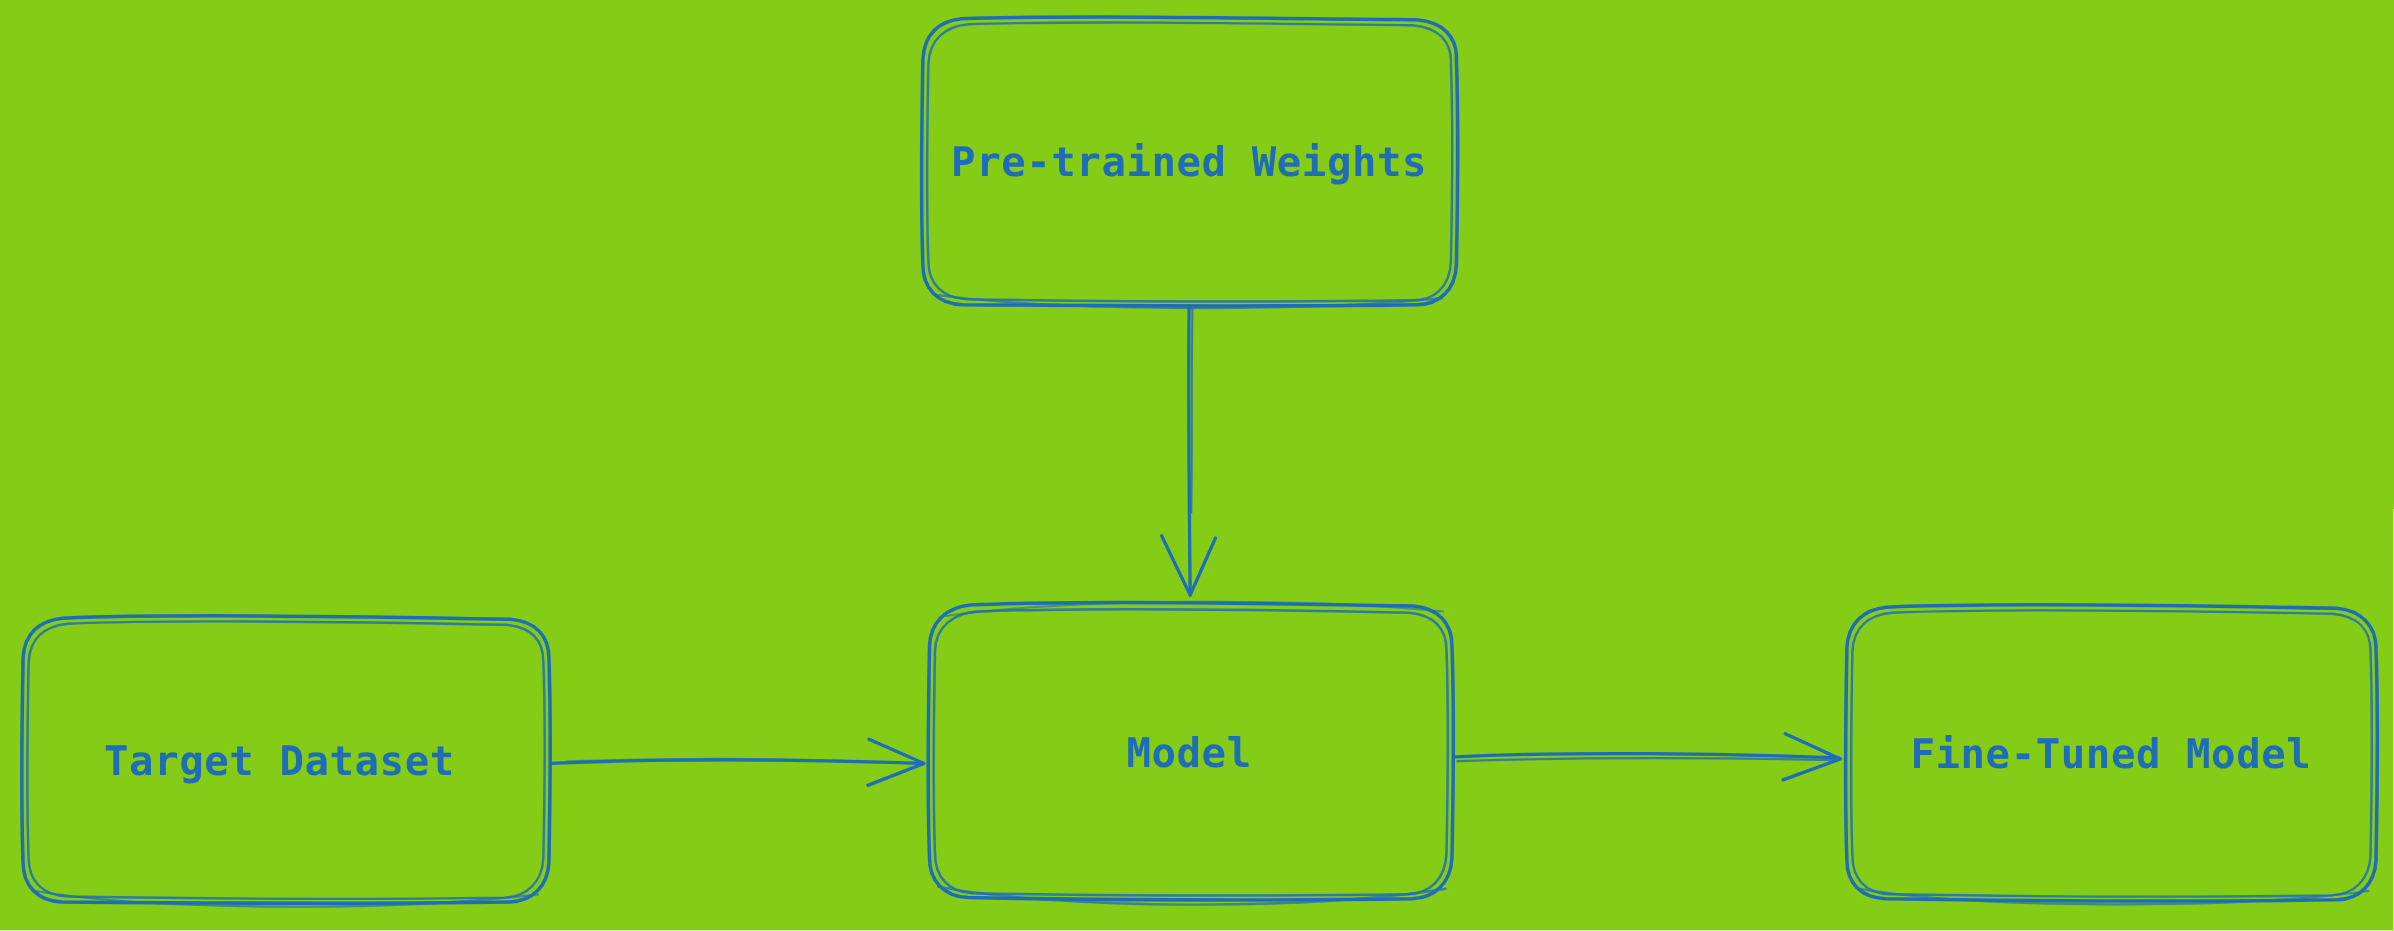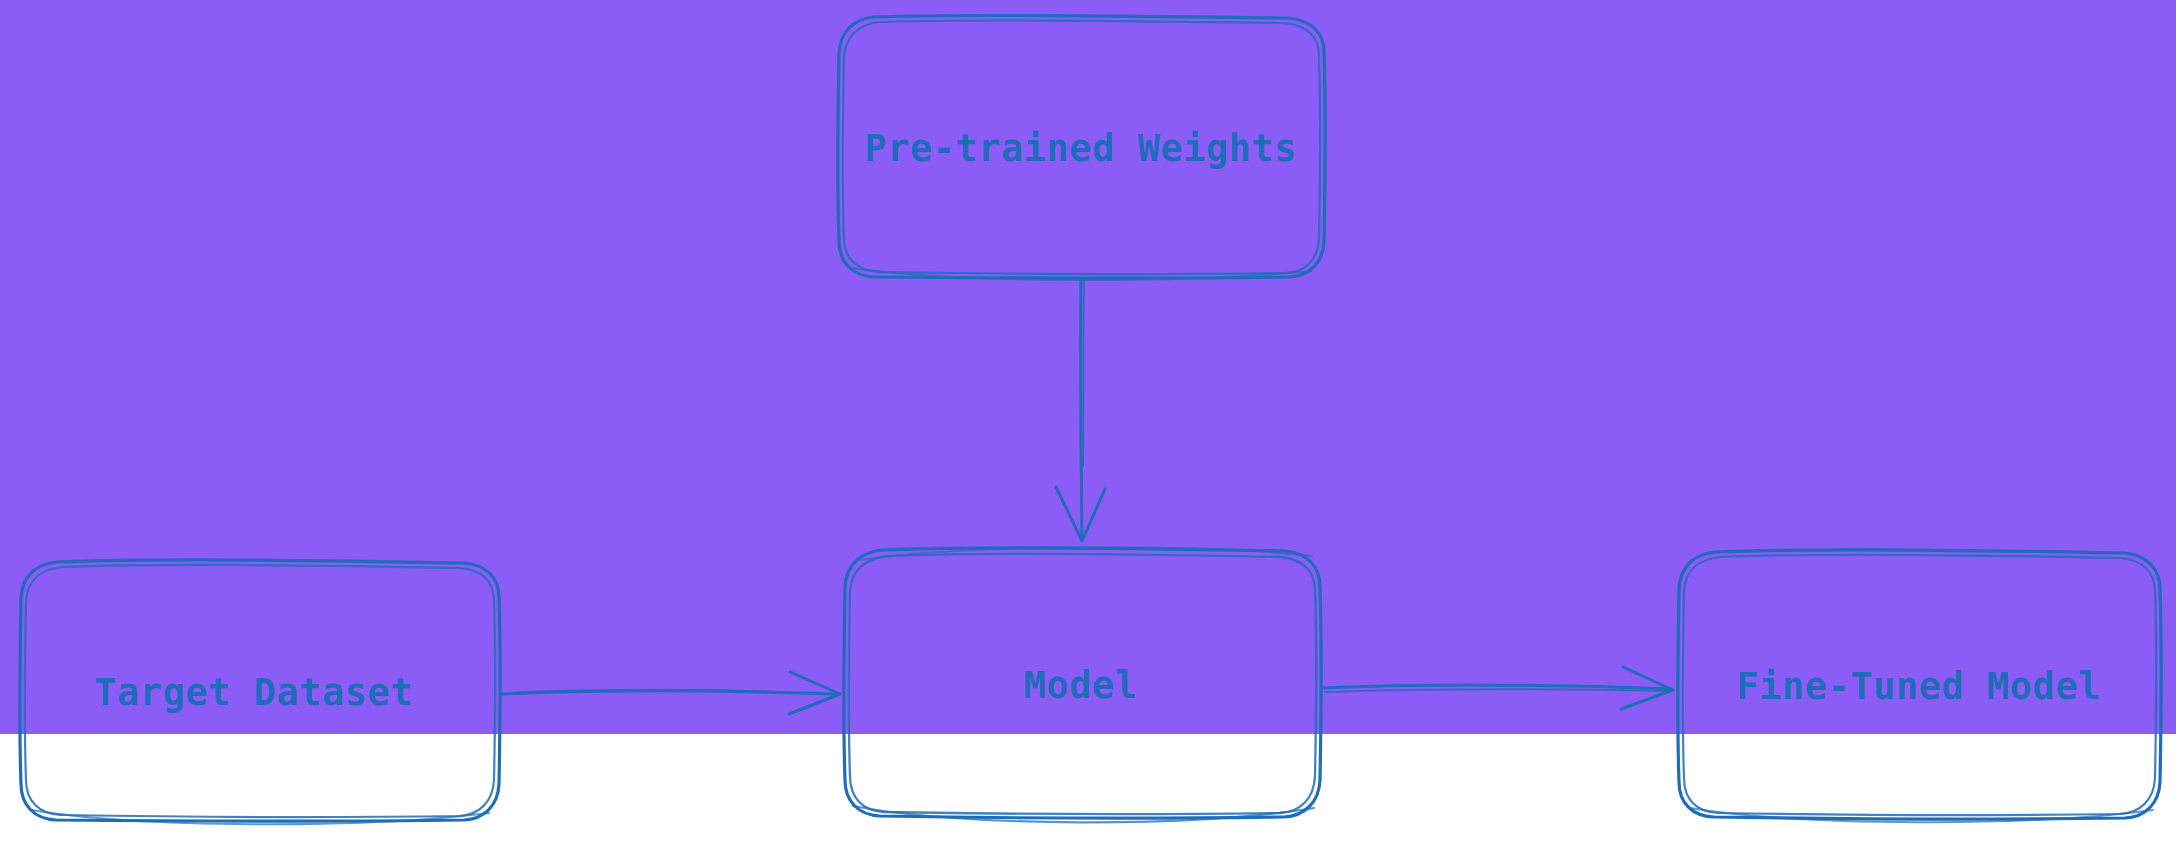--- a/index.html
+++ b/index.html
@@ -10,22 +10,22 @@
   }
   body {
     width: 2176px;
     height: 846px;
     overflow: hidden;
     font-family: "DejaVu Sans Mono", monospace;
   }
   #diagram-root {
     position: relative;
     width: 2176px;
-    height: 734px;
-    background: #8b5cf6;
+    height: 846px;
+    background: #84cc16;
   }
   #diagram-svg {
     position: absolute;
     top: 0;
     left: 0;
     width: 2176px;
     height: 846px;
     display: block;
   }
   .node-label {

